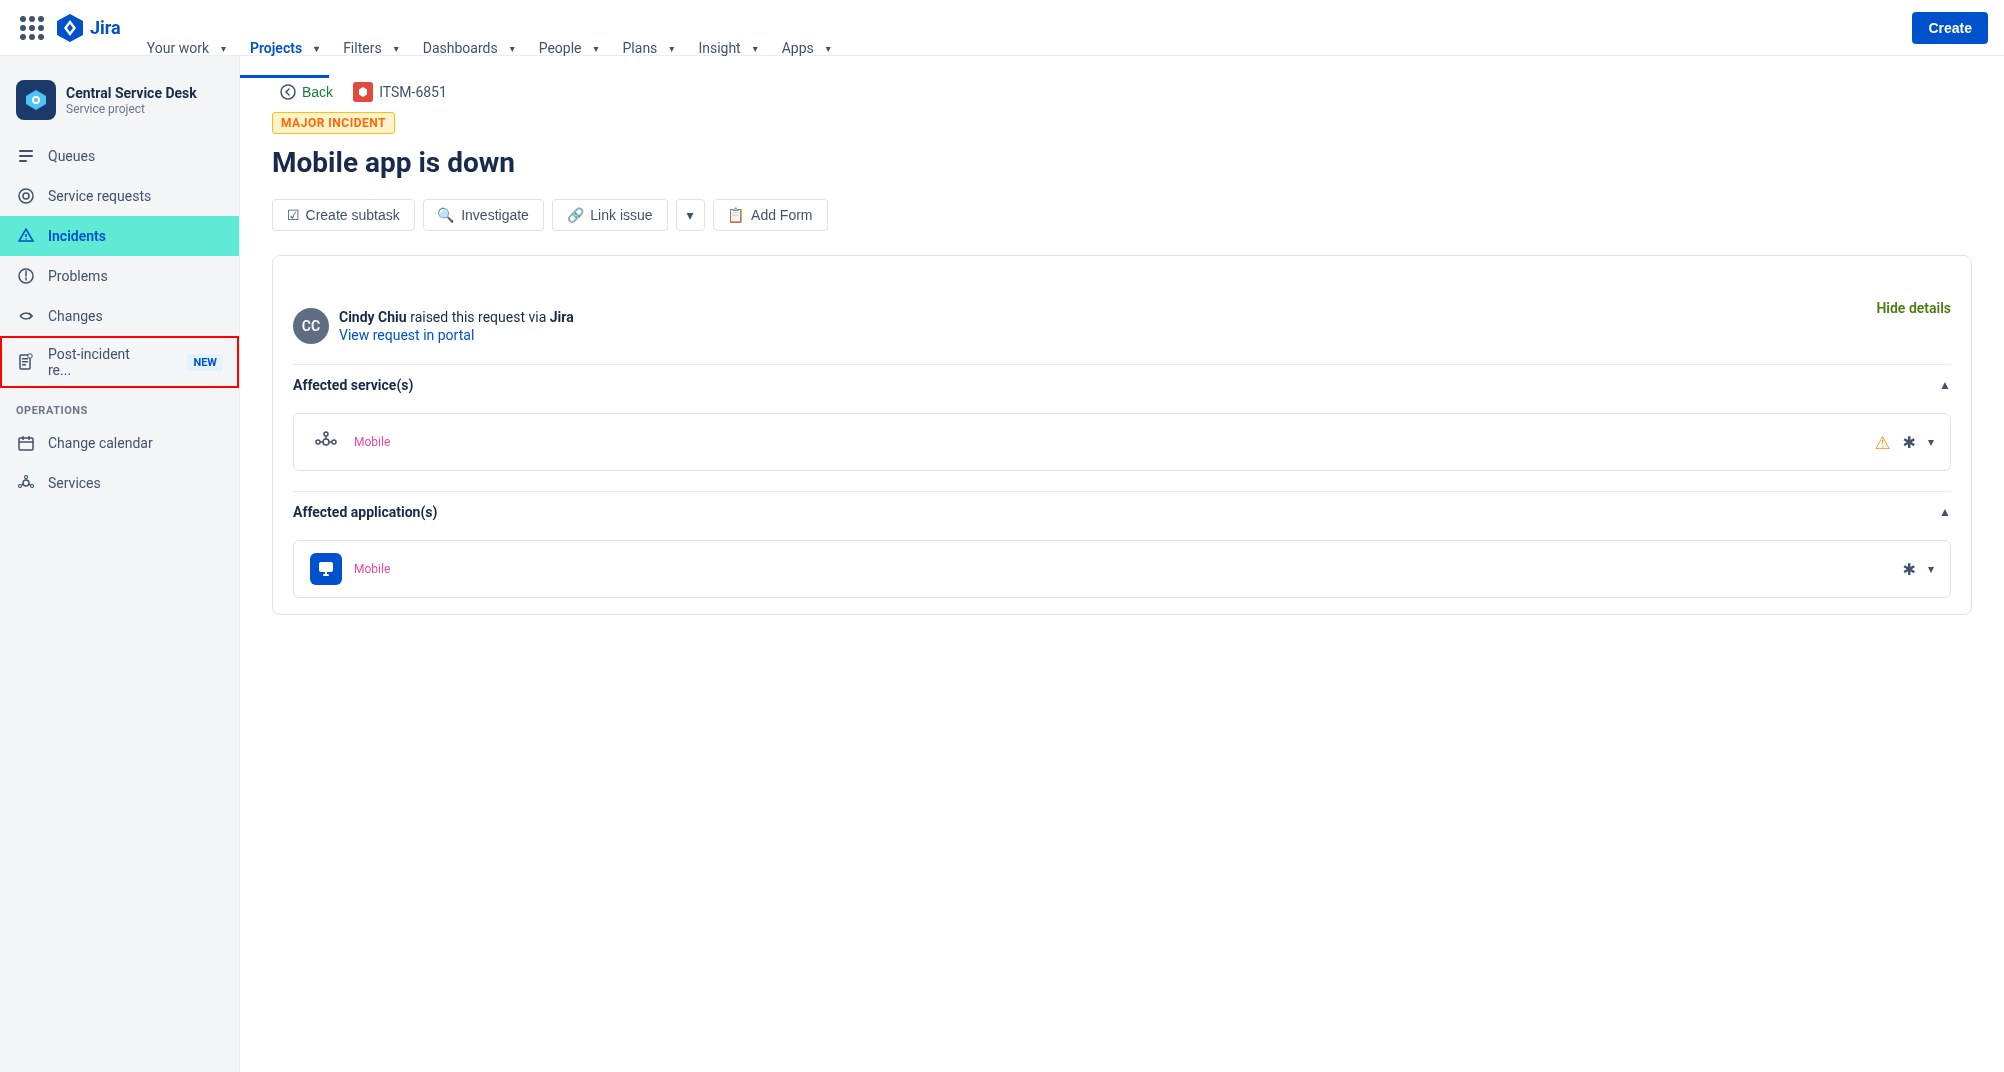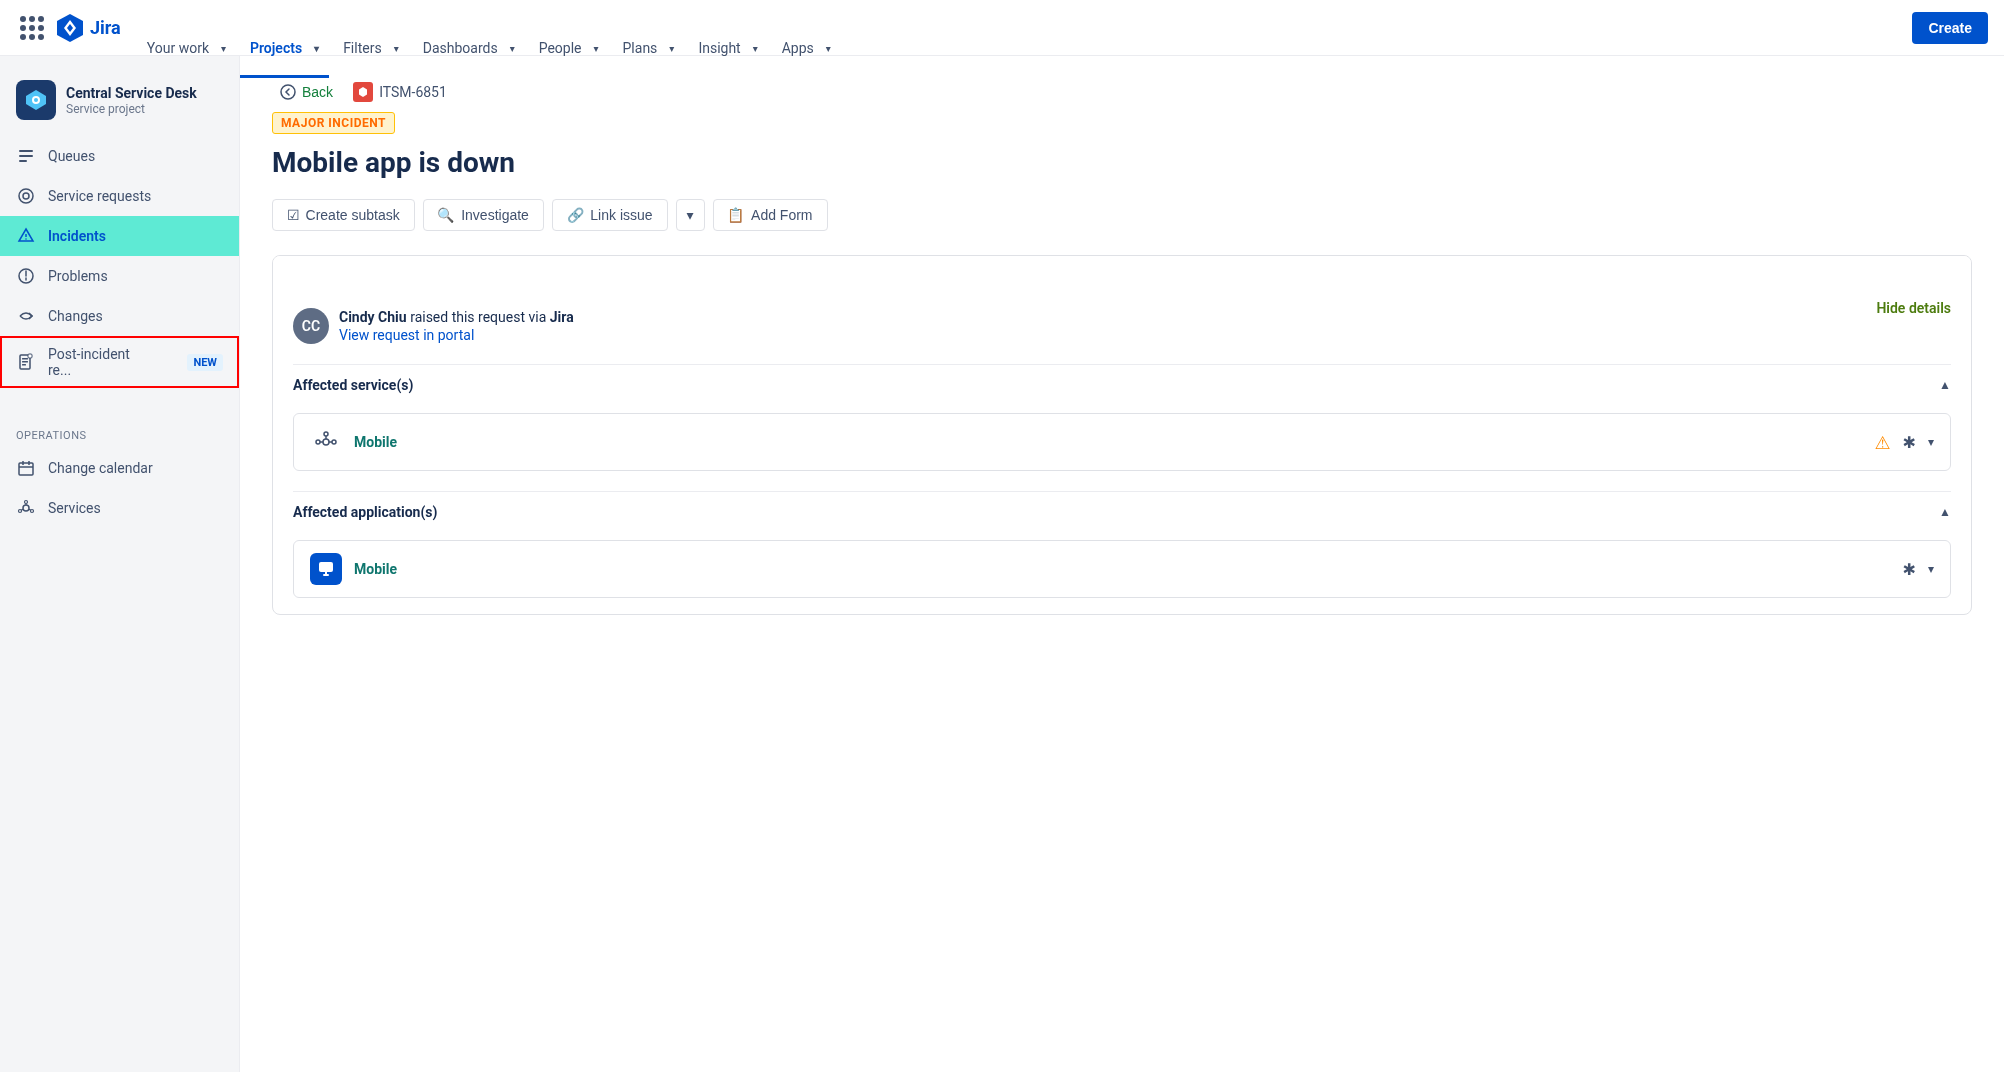--- a/index.html
+++ b/index.html
@@ -49,22 +49,22 @@
       cursor: pointer; color: #42526e; font-size: 14px; border-radius: 0;
     }
     .sidebar-nav-item.active { background: #5eead4; color: #0052cc; font-weight: 600; }
     .sidebar-nav-item.highlighted { outline: 2px solid #ff0000; outline-offset: -2px; }
     .sidebar-nav-icon { width: 20px; height: 20px; display: flex; align-items: center; justify-content: center; flex-shrink: 0; }
     .new-badge {
       background: #e3f2fd; color: #0052cc; font-size: 11px; font-weight: 700;
       padding: 2px 6px; border-radius: 3px; margin-left: 23px; text-transform: uppercase;
     }
     .sidebar-section-header {
-      font-size: 11px; font-weight: 400; color: #6b778c; text-transform: uppercase;
-      padding: 16px 16px 6px; letter-spacing: 0.5px; margin-top: 25px;
+      font-size: 11px; font-weight: 700; color: #6b778c; text-transform: uppercase;
+      padding: 16px 16px 6px; letter-spacing: 0.5px;
     }
 
     
     .main { flex: 1; overflow-y: auto; padding: 24px 32px; background: #fff; }
 
     
     .back-row { display: flex; align-items: center; gap: 12px; margin-bottom: 8px; }
     .back-btn {
       display: flex; align-items: center; gap: 6px; color: #15803d; font-size: 14px;
       cursor: pointer; padding: 4px 8px; border-radius: 4px; border: none; background: none;
@@ -131,21 +131,21 @@
 
     .service-item {
       display: flex; align-items: center; justify-content: space-between;
       border: 1px solid #dfe1e6; border-radius: 6px; padding: 12px 16px;
       margin-top: 8px; background: #fff;
     }
     .service-item-left { display: flex; align-items: center; gap: 12px; }
     .service-icon {
       width: 32px; height: 32px; display: flex; align-items: center; justify-content: center; color: #42526e;
     }
-    .service-name { font-size: 14px; color: #0f766e; font-weight: 700; }
+    .service-name { font-size: 12px; color: #ec4899; font-weight: 400; }
     .service-item-right { display: flex; align-items: center; gap: 12px; }
     .warning-icon { color: #ff8b00; font-size: 18px; }
     .asterisk-icon { color: #42526e; font-size: 16px; cursor: pointer; }
     .expand-icon { color: #42526e; font-size: 12px; cursor: pointer; }
 
     .app-service-icon {
       width: 32px; height: 32px; background: #0052cc; border-radius: 6px;
       display: flex; align-items: center; justify-content: center;
     }
     .app-service-icon svg { width: 20px; height: 20px; }

